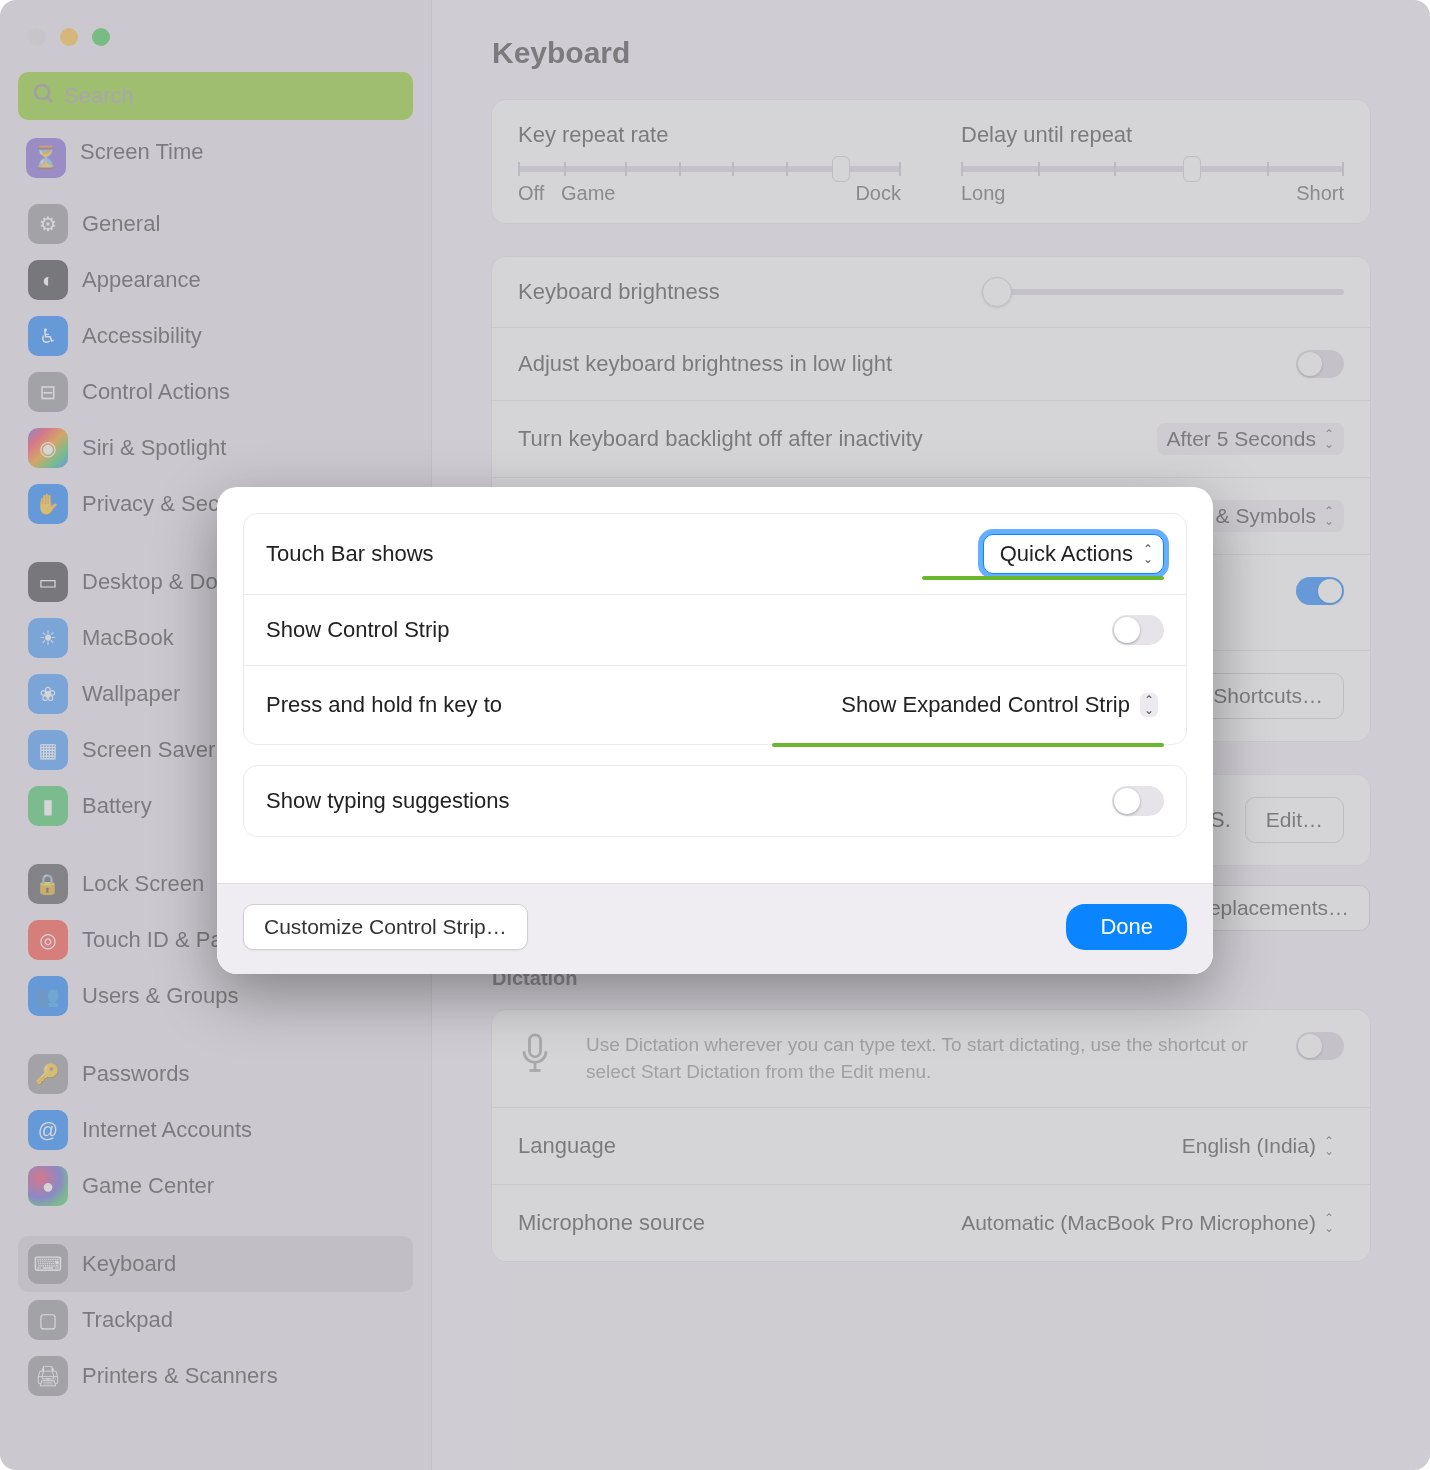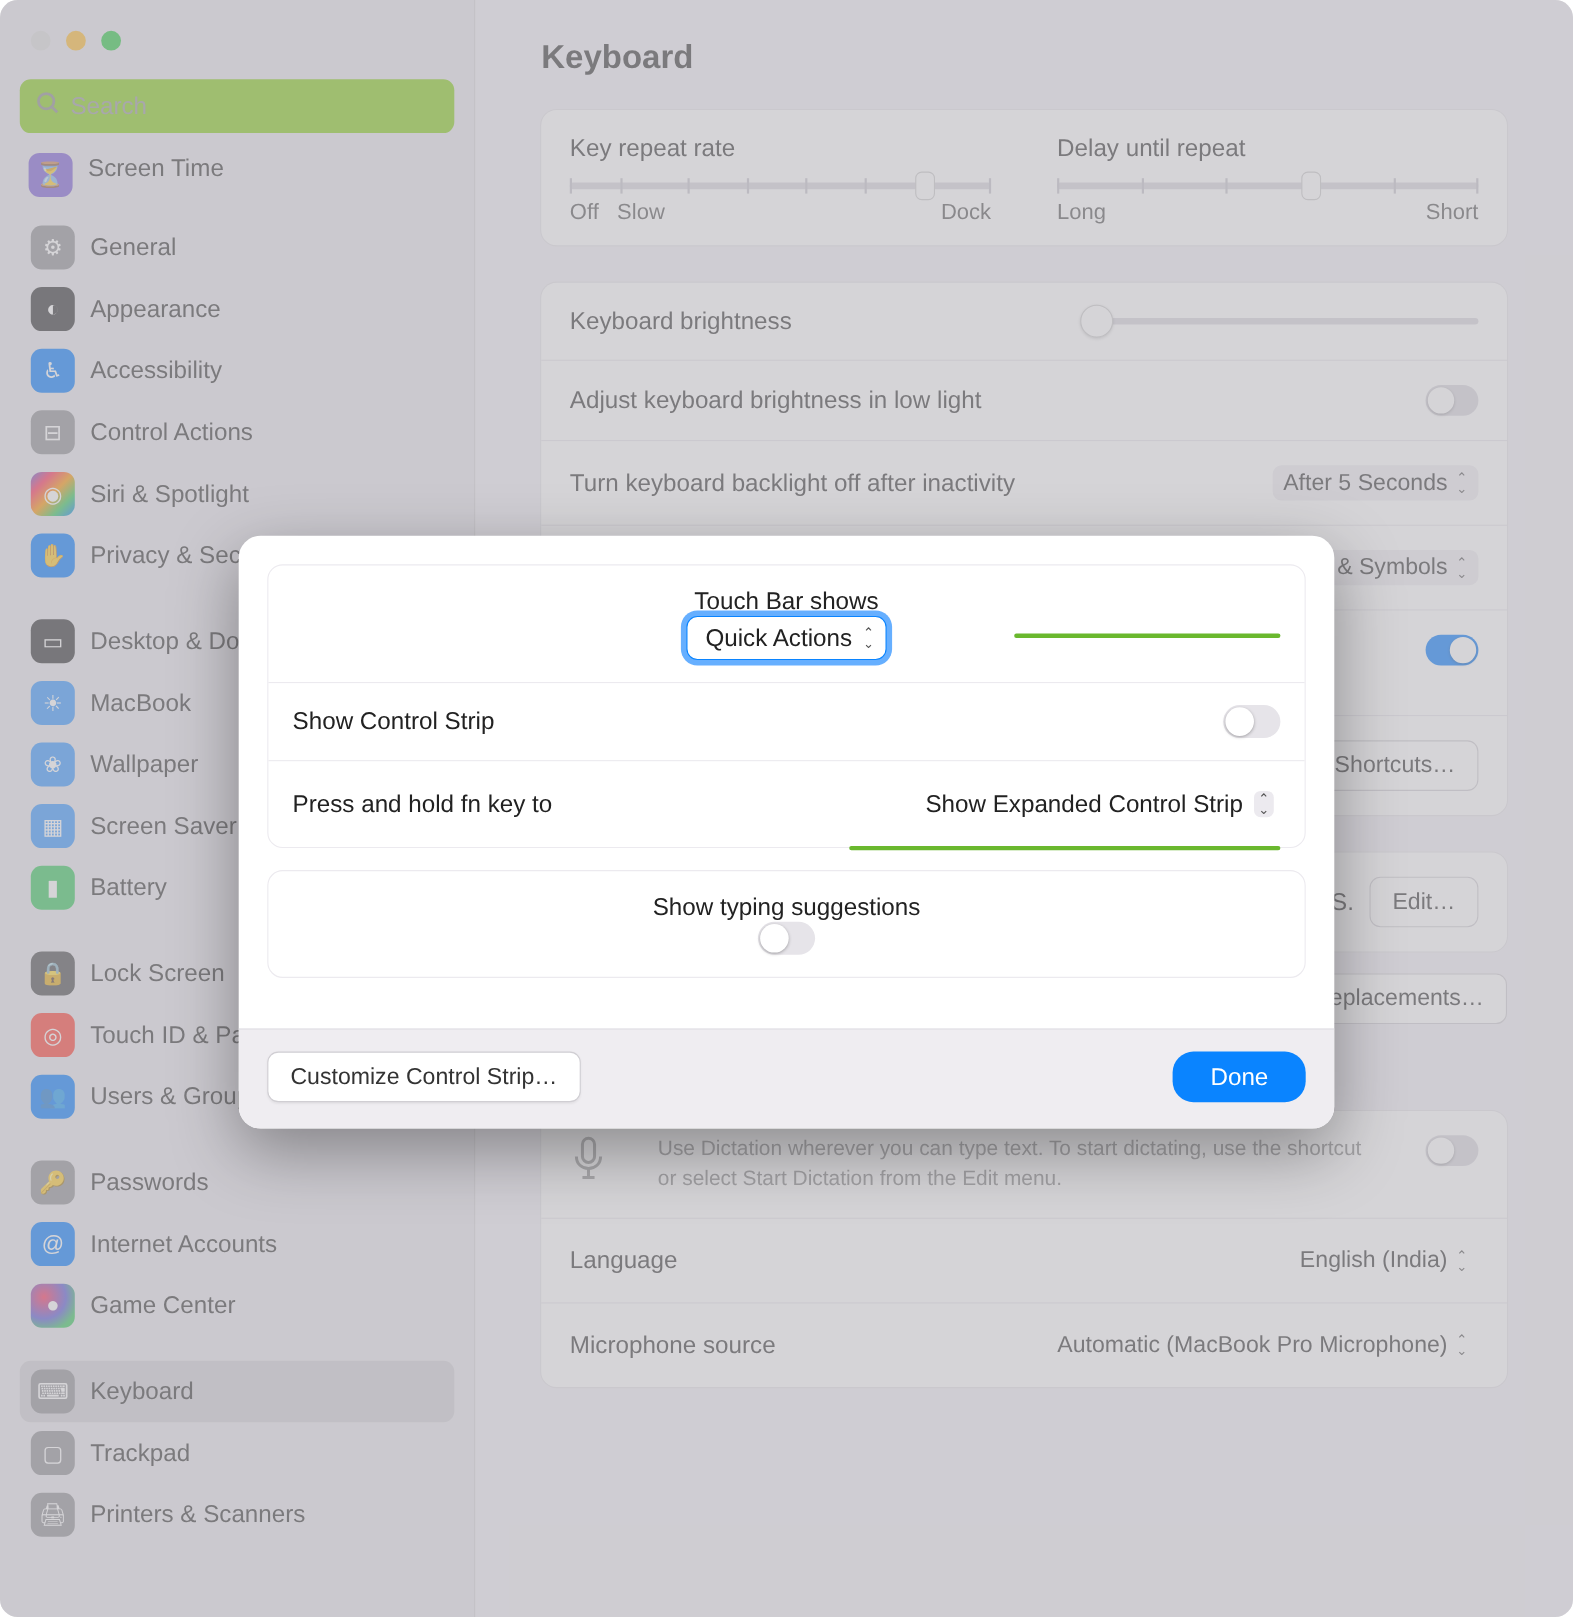--- a/index.html
+++ b/index.html
@@ -130,21 +130,21 @@
 }
 .chev-ud { display:inline-block;font-size:12px;line-height:10px;color:#555;}
 .btn {
   background: #fff; border: 1px solid #d0ced3; border-radius: 10px;
   padding: 10px 20px; font-size: 21px; color: #333; cursor: pointer;
   box-shadow: 0 1px 2px rgba(0,0,0,0.05);
 }
 .pill-btn { background: #fff;border:1px solid #d0ced3;border-radius:10px;padding:10px 20px;font-size:21px;color:#333;}
 .section-title { font-size: 20px; font-weight: 700; color: #555; margin: 36px 0 20px; }
 .right-actions { display:flex;justify-content:flex-end;gap:12px;margin-top:-14px;margin-bottom:28px; }
-.mic-row { display:flex;align-items:flex-start;gap:40px;padding:22px 26px;}
+.mic-row { display:flex;align-items:flex-start;gap:28px;padding:22px 26px;}
 .mic-ico { width: 40px; color:#888; }
 .mic-text { flex:1;font-size:19px;color:#888;line-height:1.4;}
 .val-text { font-size: 22px; color: #333; }
 
 
 .backdrop {
   position: absolute; inset: 0;
   background: rgba(180,178,183,0.56);
   z-index: 20;
 }
@@ -160,21 +160,21 @@
 }
 .sheet-body { padding: 26px 26px 26px; }
 .sheet-panel {
   background: #fff; border: 1px solid #eceaef; border-radius: 14px; margin-bottom: 20px;
 }
 .sheet-row {
   display: flex; align-items: center; justify-content: space-between;
   padding: 20px 22px; font-size: 22px; color: #222;
   border-top: 1px solid #eceaef;
 }
-.sheet-row:first-child { border-top: none; flex-direction: column; }
+.sheet-row:first-child { border-top: none; }
 .sheet-select {
   display:inline-flex;align-items:center;gap:10px;
   border: 1px solid #d0ced3; border-radius: 10px;
   padding: 6px 10px 6px 16px; font-size: 22px; background:#fff;
 }
 .sheet-select.focused { box-shadow: 0 0 0 5px rgba(0,122,255,0.6); border-color:#0a84ff;}
 .green-underline { position:absolute; height:4px; background:#6ab82e; border-radius:2px; }
 .sheet-footer {
   background: #efedf1; border-top: 1px solid #e0dee3;
   display: flex; justify-content: space-between; align-items: center;
@@ -324,21 +324,21 @@
               <div class="tick" style="left:12%"></div>
             <div class="tick" style="left:28%"></div>
               <div class="tick" style="left:42%"></div>
             <div class="tick" style="left:56%"></div>
               <div class="tick" style="left:70%"></div>
             <div class="tick" style="left:84%"></div>
               <div class="tick" style="right:0"></div>
             <div class="slider-thumb" style="left:82%"></div>
           </div>
           <div class="slider-labels">
-            <span><span>Off</span>&nbsp;&nbsp;&nbsp;<span>Slow</span></span>
+            <span><span>Off</span>&nbsp;&nbsp;&nbsp;<span>Game</span></span>
             <span>Dock</span>
           </div>
         </div>
         <div class="slider-col">
           <div class="slider-title">Delay until repeat</div>
           <div class="slider-track">
             <div class="tick" style="left:0%"></div>
               <div class="tick" style="left:20%"></div>
             <div class="tick" style="left:40%"></div>
               <div class="tick" style="left:60%"></div>

